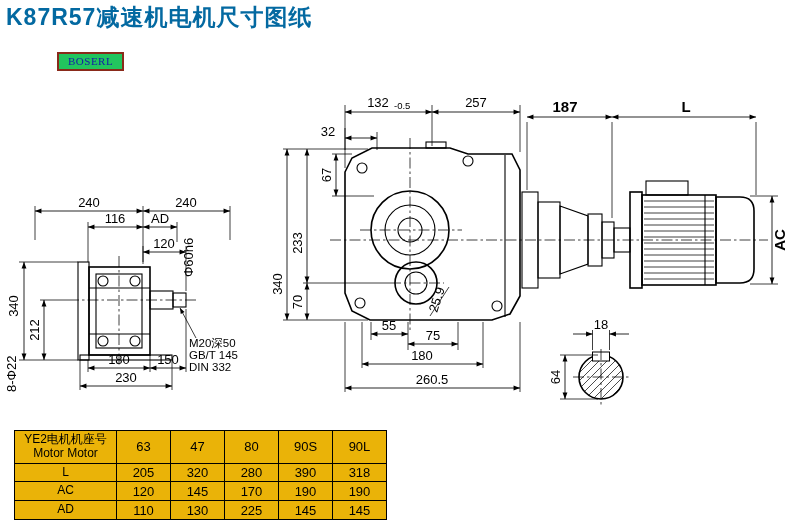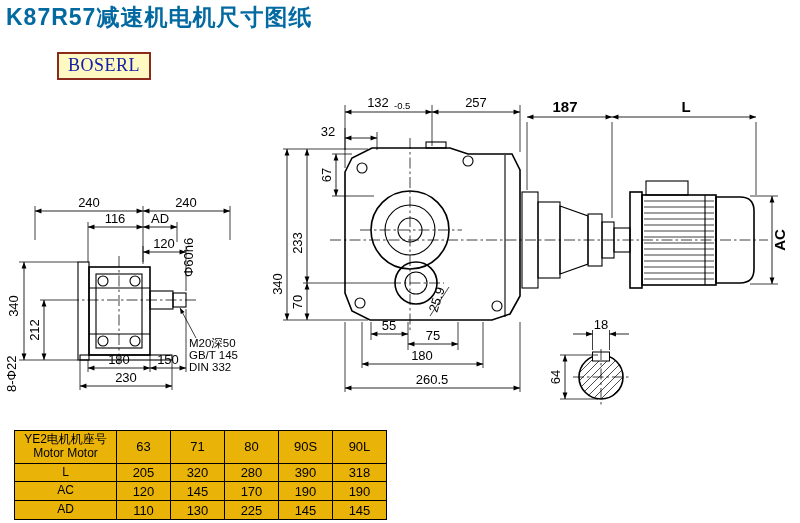--- a/index.html
+++ b/index.html
@@ -2,21 +2,21 @@
 <html><head>
 <meta charset="utf-8">
 <style>
   *{box-sizing:border-box}
   html,body{margin:0;padding:0}
   body{width:800px;height:523px;background:#fff;position:relative;overflow:hidden;
        font-family:"Liberation Sans",sans-serif;color:#000}
   .title{position:absolute;left:6px;top:2px;margin:0;font-size:23px;font-weight:bold;
          color:#0369a1;letter-spacing:1px;white-space:nowrap}
   .logo{position:absolute;left:57px;top:52px;border:2px solid #8a2a1a;color:#1520a6;
-        background:#fef9c3;font-family:"Liberation Serif",serif;font-size:18px;
+        background:#22c55e;font-family:"Liberation Serif",serif;font-size:11px;
         padding:1px 9px 2px;letter-spacing:.5px}
   svg.drawing{position:absolute;left:0;top:0}
   
   .ln{fill:none;stroke:#000;stroke-width:1.1}
   .th{stroke-width:1.6}
   .ext{fill:none;stroke:#000;stroke-width:.75}
   .dim{fill:none;stroke:#000;stroke-width:.85}
   .cl{fill:none;stroke:#000;stroke-width:.75;stroke-dasharray:11 3 2.5 3}
   .hatch{stroke:#000;stroke-width:.7}
   text.d{font-family:"Liberation Sans",sans-serif;font-size:13px;fill:#000}
@@ -263,21 +263,21 @@
 </svg>
 
 <table class="size-table">
   <tbody>
       <tr>
     <td class="lbl">
       <div>YE2电机机座号</div>
       <div>Motor Motor</div>
     </td>
     <td class="num">63</td>
-    <td class="num">71</td>
+    <td class="num">47</td>
     <td class="num">80</td>
     <td class="num">90S</td>
     <td class="num">90L</td>
   </tr>
   <tr>
     <td class="lbl">L</td>
     <td class="num">205</td>
     <td class="num">320</td>
     <td class="num">280</td>
     <td class="num">390</td>

